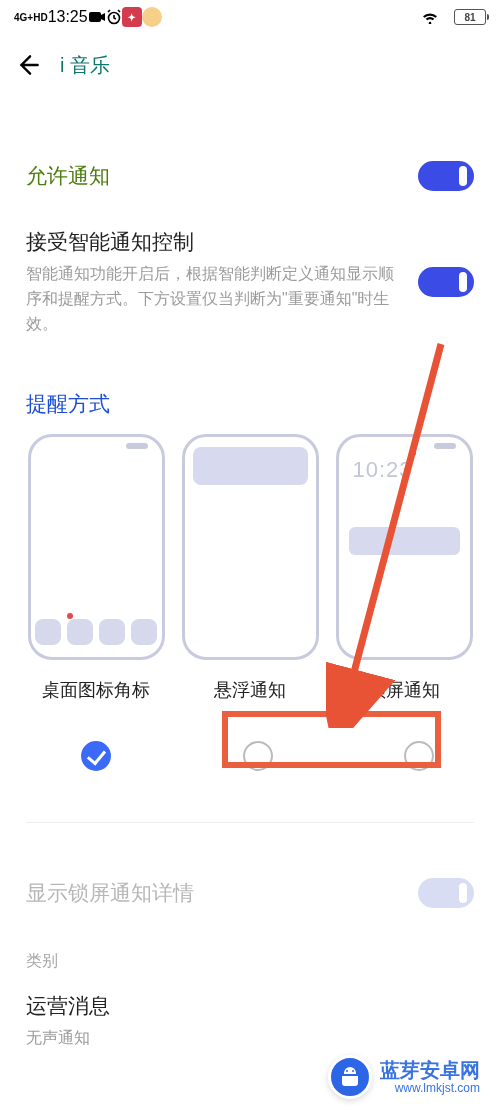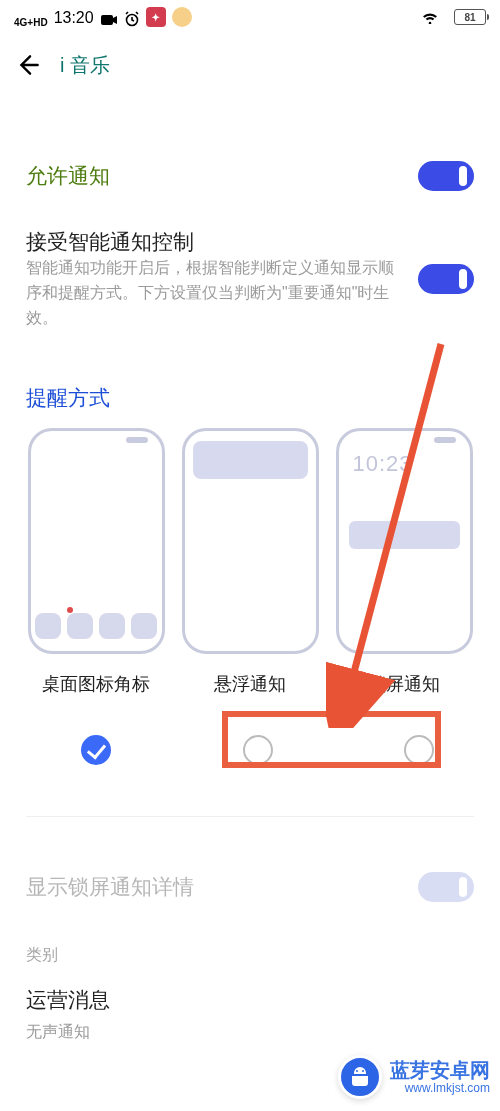--- a/index.html
+++ b/index.html
@@ -1,41 +1,41 @@
 <!DOCTYPE html>
 <html><head>
   <meta charset="utf-8">
   <style>
     * { margin: 0; padding: 0; box-sizing: border-box; font-family: -apple-system, "Helvetica Neue", Arial, sans-serif; }
     body { width: 500px; height: 1111px; background: #fff; position: relative; overflow: hidden; }
 
     
     .status-bar { height: 34px; display: flex; align-items: center; justify-content: space-between; padding: 0 14px; font-size: 14px; font-weight: 600; color: #000; }
-    .status-left { display: flex; align-items: flex-end; gap: 6px; }
+    .status-left { display: flex; align-items: center; }
     .status-right { display: flex; align-items: center; gap: 15px; }
     .status-time { font-size: 16px; font-weight: 500; }
     .badge-red { width: 20px; height: 20px; background: #d23c4e; border-radius: 4px; display: inline-flex; align-items: center; justify-content: center; color: #fff; font-size: 10px; }
     .badge-cream { width: 20px; height: 20px; background: #f6d088; border-radius: 50%; }
     .sig-text { font-size: 10px; font-weight: 700; line-height: 9px; }
     .wifi { width: 18px; height: 14px; }
     .battery { width: 32px; height: 16px; border: 1.5px solid #555; border-radius: 3px; position: relative; display: flex; align-items: center; justify-content: center; font-size: 10px; font-weight: 700; color: #444; }
     .battery::after { content: ""; position: absolute; right: -3.5px; top: 4px; width: 2px; height: 6px; background: #555; border-radius: 0 2px 2px 0; }
 
     
     .header { height: 62px; display: flex; align-items: center; padding: 0 16px; gap: 18px; }
     .back-arrow { width: 26px; height: 26px; }
     .page-title { font-size: 20px; font-weight: 400; color: #0f766e; }
 
     
     .section { padding: 0 26px; }
     .row-simple { display: flex; align-items: center; justify-content: space-between; min-height: 80px; }
     .row-text { font-size: 21px; color: #4d7c0f; }
     .row-complex { display: flex; align-items: center; padding: 12px 0 20px; gap: 16px; }
     .row-complex .text-col { flex: 1 1 auto; min-width: 0; }
-    .row-complex-title { font-size: 21px; color: #222; }
+    .row-complex-title { font-size: 21px; color: #222; margin-bottom: 6px; }
     .row-complex-desc { font-size: 16px; line-height: 1.55; color: #9b9b9b; }
 
     .toggle { width: 56px; height: 30px; border-radius: 15px; position: relative; flex-shrink: 0; }
     .toggle.on { background: #3a4be6; }
     .toggle.off { background: #d9ddf4; }
     .toggle::after { content: ""; position: absolute; width: 8px; height: 20px; background: #fff; border-radius: 4px; top: 5px; }
     .toggle.on::after { right: 7px; }
     .toggle.off::after { right: 7px; }
 
     
@@ -64,33 +64,33 @@
     .disabled-row .row-text { color: #b7b7b7; }
     .category-label { font-size: 16px; color: #a5a5a5; padding: 18px 26px 14px; }
     .msg-row { padding: 6px 26px 20px; }
     .msg-title { font-size: 21px; color: #222; margin-bottom: 8px; }
     .msg-sub { font-size: 16px; color: #9b9b9b; }
 
     
     .arrow-svg { position: absolute; pointer-events: none; z-index: 6; }
 
     
-    .watermark { position: absolute; right: 10px; bottom: 12px; display: flex; align-items: center; gap: 8px; z-index: 10; }
+    .watermark { position: absolute; right: 20px; bottom: 12px; display: flex; align-items: center; gap: 8px; z-index: 10; }
     .wm-logo { width: 44px; height: 44px; border-radius: 50%; background: #2d65e7; border: 3px solid #fff; display: flex; align-items: center; justify-content: center; box-shadow: 0 2px 6px rgba(0,0,0,.15); }
     .wm-text { font-size: 20px; font-weight: 700; color: #3873e2; text-shadow: 0 0 3px #fff, 0 0 3px #fff; }
     .wm-sub { font-size: 12px; color: #3873e2; text-shadow: 0 0 3px #fff, 0 0 3px #fff; text-align: right; }
     .wm-block { display: flex; flex-direction: column; align-items: flex-end; line-height: 1.15; }
   </style>
 </head>
 <body>
 
 <div class="status-bar">
   <div class="status-left">
     <span class="sig-text">4G+HD</span>
-    <span class="status-time">13:20</span>
+    <span class="status-time">13:25</span>
     <svg width="18" height="14" viewBox="0 0 18 14" fill="#000">
         <rect x="1" y="2" width="12" height="10" rx="2"></rect>
         <path d="M13 5l4-2v8l-4-2z"></path>
       </svg>
     <svg width="16" height="16" viewBox="0 0 16 16" fill="none" stroke="#000" stroke-width="1.6">
         <circle cx="8" cy="9" r="5.5"></circle>
         <path d="M8 6v3l2 1"></path>
         <path d="M2 3l2-2M14 3l-2-2"></path>
       </svg>
     <span class="badge-red">✦</span>

